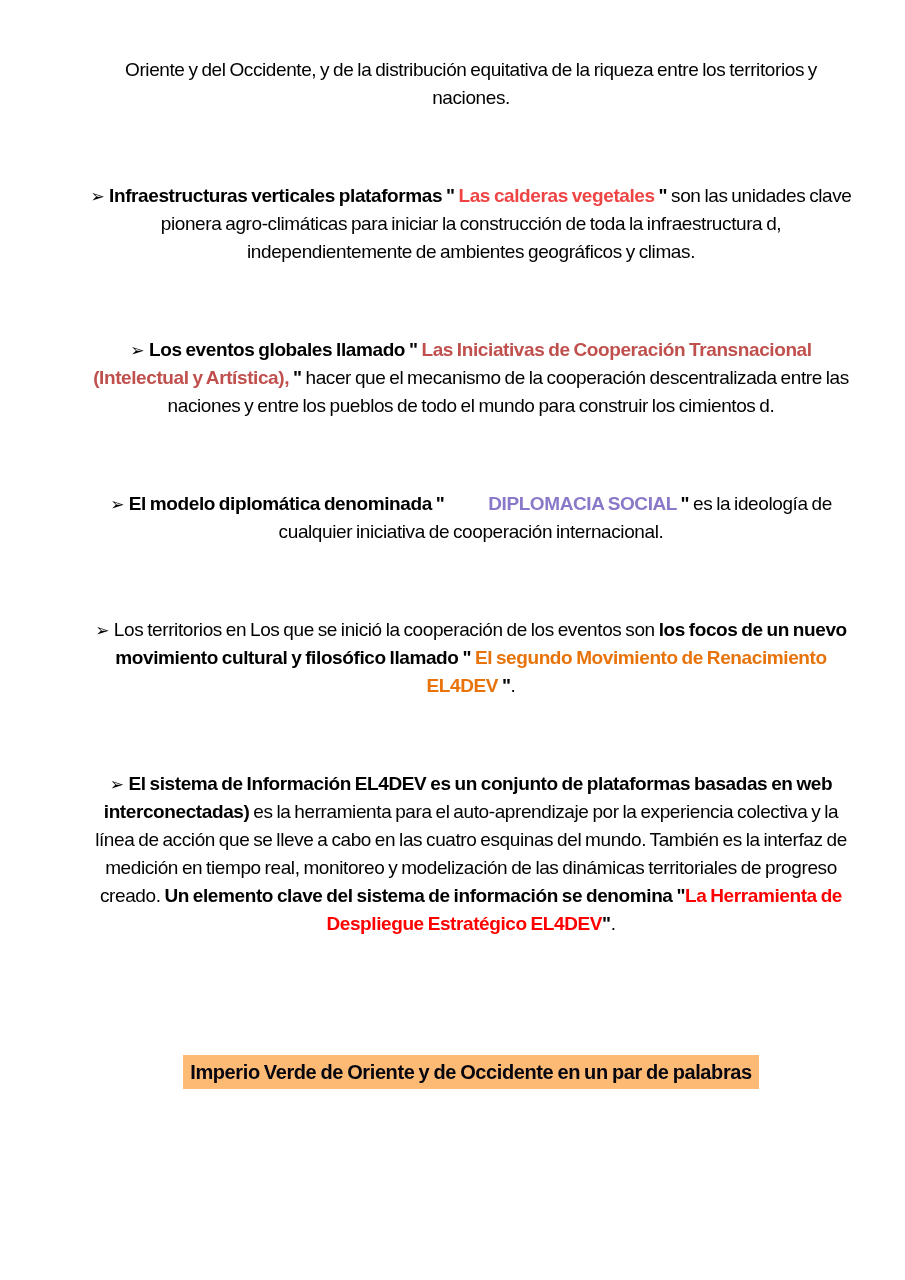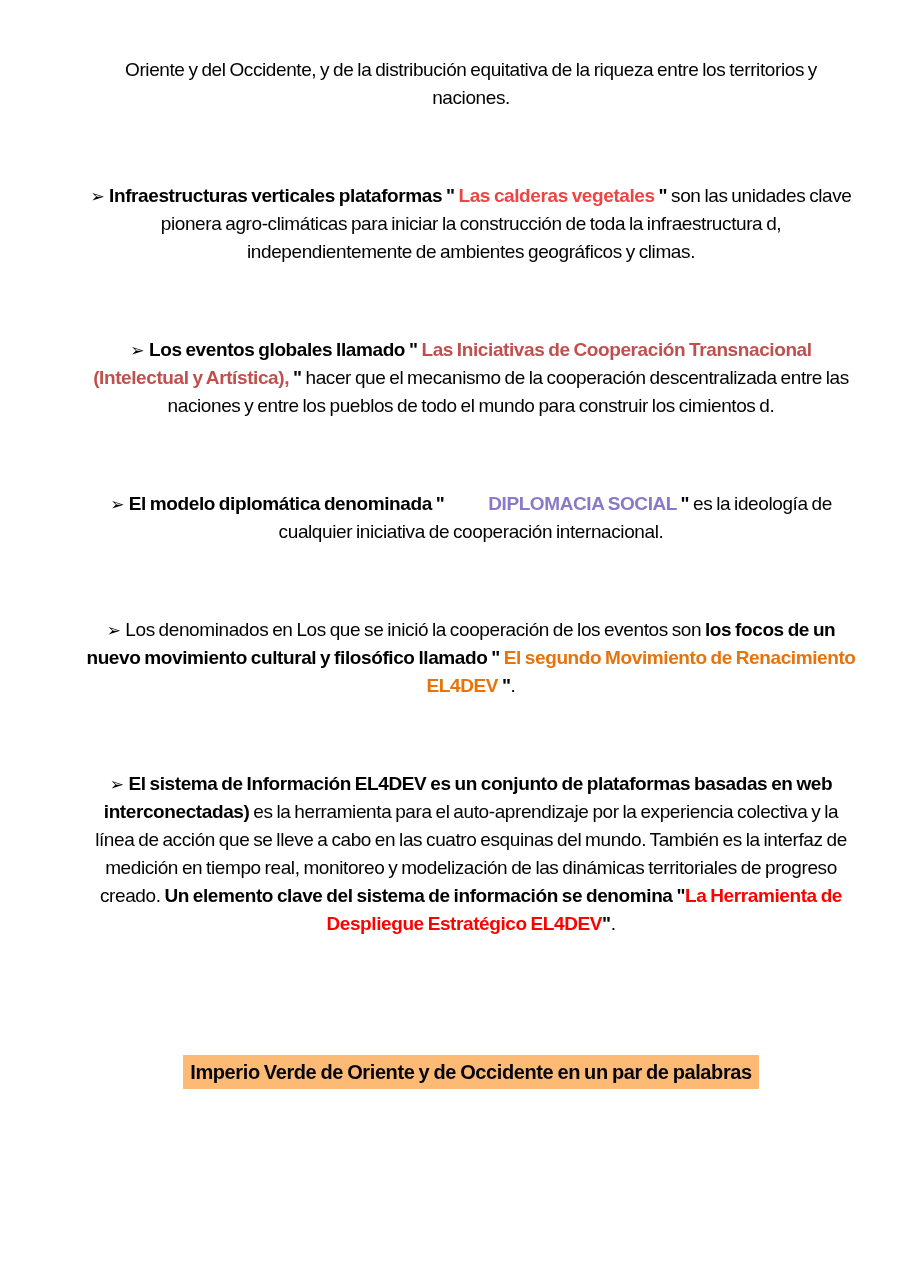--- a/index.html
+++ b/index.html
@@ -62,21 +62,21 @@
 
 <div class="page">
   <div class="content">
 
     <p class="intro">Oriente y del Occidente, y de la distribución equitativa de la riqueza entre los territorios y naciones.</p>
 
     <div id="bullets">
         <p class="bullet"><span class="marker">➢ </span><span class="b">Infraestructuras verticales plataformas " </span><span class="b" style="color: #ef4444;">Las calderas vegetales</span><span class="b"> " </span><span>son las unidades clave pionera agro-climáticas para iniciar la construcción de toda la infraestructura d, independientemente de ambientes geográficos y climas.</span></p>
         <p class="bullet"><span class="marker">➢ </span><span class="b">Los eventos globales llamado " </span><span class="b" style="color: rgb(192, 80, 77);">Las Iniciativas de Cooperación Transnacional (Intelectual y Artística), </span><span class="b">" </span><span>hacer que el mecanismo de la cooperación descentralizada entre las naciones y entre los pueblos de todo el mundo para construir los cimientos d.</span></p>
         <p class="bullet"><span class="marker">➢ </span><span class="b">El modelo diplomática denominada " </span><span class="b" style="color: rgb(138, 121, 200); padding-left: 40px;">DIPLOMACIA SOCIAL</span><span class="b"> " </span><span>es la ideología de cualquier iniciativa de cooperación internacional.</span></p>
-        <p class="bullet"><span class="marker">➢ </span><span>Los denominados en Los que se inició la cooperación de los eventos son </span><span class="b">los focos de un nuevo movimiento cultural y filosófico llamado " </span><span class="b" style="color: rgb(232, 115, 10);">El segundo Movimiento de Renacimiento EL4DEV</span><span class="b"> "</span><span>.</span></p>
+        <p class="bullet"><span class="marker">➢ </span><span>Los territorios en Los que se inició la cooperación de los eventos son </span><span class="b">los focos de un nuevo movimiento cultural y filosófico llamado " </span><span class="b" style="color: rgb(232, 115, 10);">El segundo Movimiento de Renacimiento EL4DEV</span><span class="b"> "</span><span>.</span></p>
         <p class="bullet"><span class="marker">➢ </span><span class="b">El sistema de Información EL4DEV es un conjunto de plataformas basadas en web interconectadas)</span><span> es la herramienta para el auto-aprendizaje por la experiencia colectiva y la línea de acción que se lleve a cabo en las cuatro esquinas del mundo. También es la interfaz de medición en tiempo real, monitoreo y modelización de las dinámicas territoriales de progreso creado. </span><span class="b">Un elemento clave del sistema de información se denomina "</span><span class="b" style="color: rgb(255, 0, 0);">La Herramienta de Despliegue Estratégico EL4DEV</span><span class="b">"</span><span>.</span></p>
       </div>
 
     <div class="footer-wrap">
       <span class="footer-banner" style="background: #fdba74; color: rgb(5, 5, 16);">Imperio Verde de Oriente y de Occidente en un par de palabras</span>
     </div>
 
   </div>
 </div>
 

